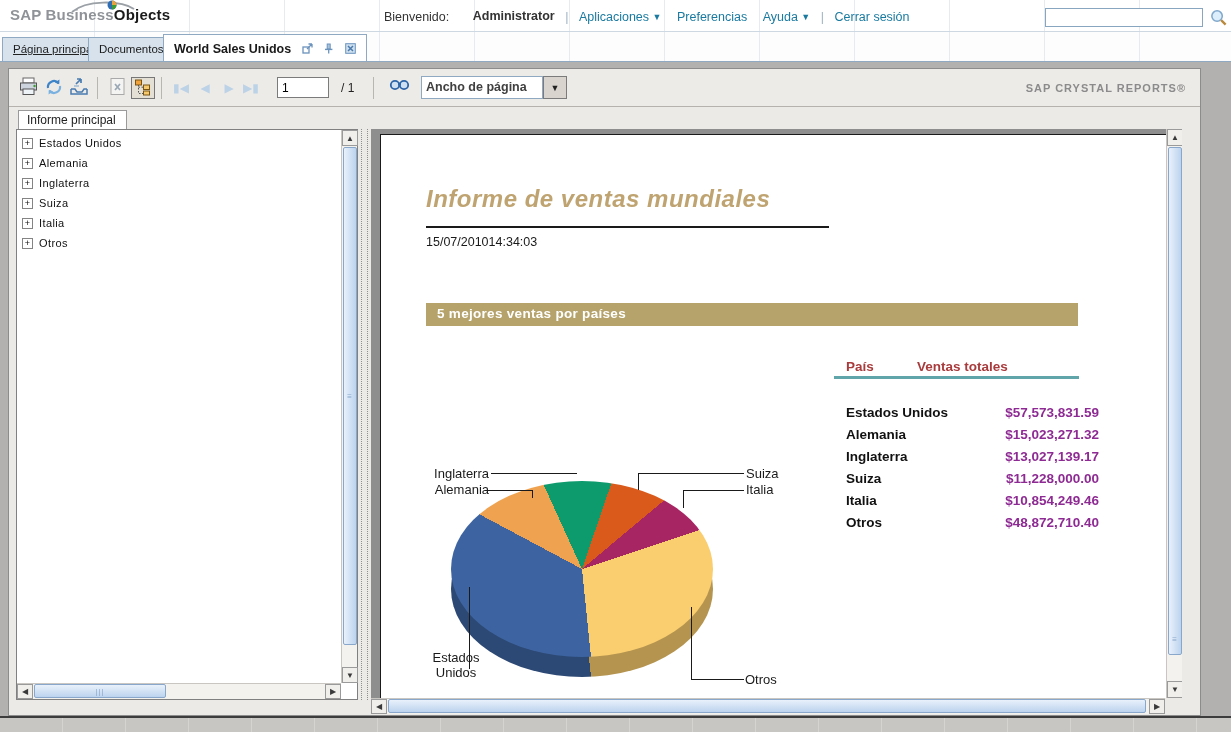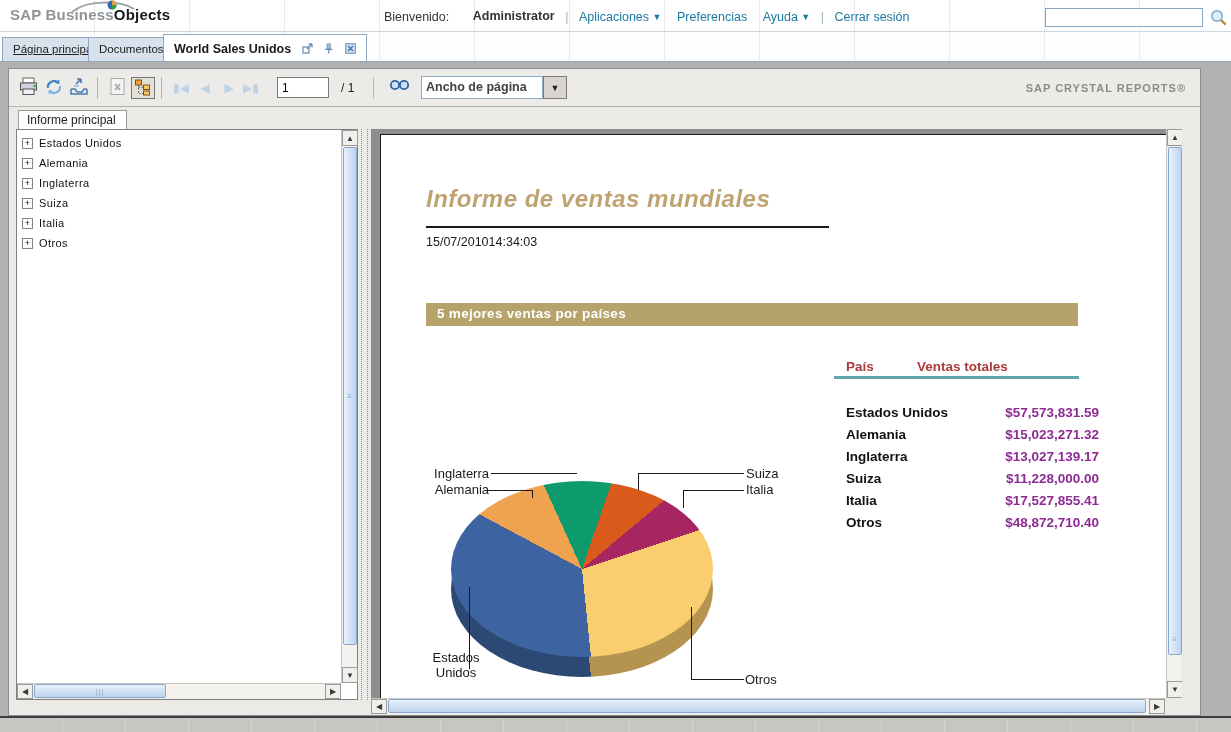--- a/index.html
+++ b/index.html
@@ -242,21 +242,21 @@
     <div id="sales-rows">
         <div class="tbl-country" style="top: 270px;">Estados Unidos</div>
         <div class="tbl-value" style="top: 270px;">$57,573,831.59</div>
         <div class="tbl-country" style="top: 292px;">Alemania</div>
         <div class="tbl-value" style="top: 292px;">$15,023,271.32</div>
         <div class="tbl-country" style="top: 314px;">Inglaterra</div>
         <div class="tbl-value" style="top: 314px; padding-left: 8px;">$13,027,139.17</div>
         <div class="tbl-country" style="top: 336px;">Suiza</div>
         <div class="tbl-value" style="top: 336px;">$11,228,000.00</div>
         <div class="tbl-country" style="top: 358px;">Italia</div>
-        <div class="tbl-value" style="top: 358px;">$17,527,855.41</div>
+        <div class="tbl-value" style="top: 358px;">$10,854,249.46</div>
         <div class="tbl-country" style="top: 380px;">Otros</div>
         <div class="tbl-value" style="top: 380px;">$48,872,710.40</div>
       </div>
 
     <div id="pie-wrap">
       <div id="pie-depth" class="pie-disc" style="background: conic-gradient(from -24.47deg, rgb(13, 154, 108) 0deg, rgb(13, 154, 108) 43.37deg, rgb(217, 90, 26) 0deg, rgb(217, 90, 26) 74.56deg, rgb(167, 37, 99) 0deg, rgb(167, 37, 99) 96.12deg, rgb(250, 205, 110) 0deg, rgb(250, 205, 110) 198.66deg, rgb(61, 100, 161) 0deg, rgb(61, 100, 161) 322.55deg, rgb(239, 163, 81) 0deg, rgb(239, 163, 81) 360deg);"></div>
       <div id="pie-front" class="pie-disc" style="background: conic-gradient(from -24.47deg, rgb(13, 154, 108) 0deg, rgb(13, 154, 108) 43.37deg, rgb(217, 90, 26) 0deg, rgb(217, 90, 26) 74.56deg, rgb(167, 37, 99) 0deg, rgb(167, 37, 99) 96.12deg, rgb(250, 205, 110) 0deg, rgb(250, 205, 110) 198.66deg, rgb(61, 100, 161) 0deg, rgb(61, 100, 161) 322.55deg, rgb(239, 163, 81) 0deg, rgb(239, 163, 81) 360deg);"></div>
     </div>
 
     <div class="callout" style="left:20px; top:331px; width:88px; text-align:right;">Inglaterra</div>

